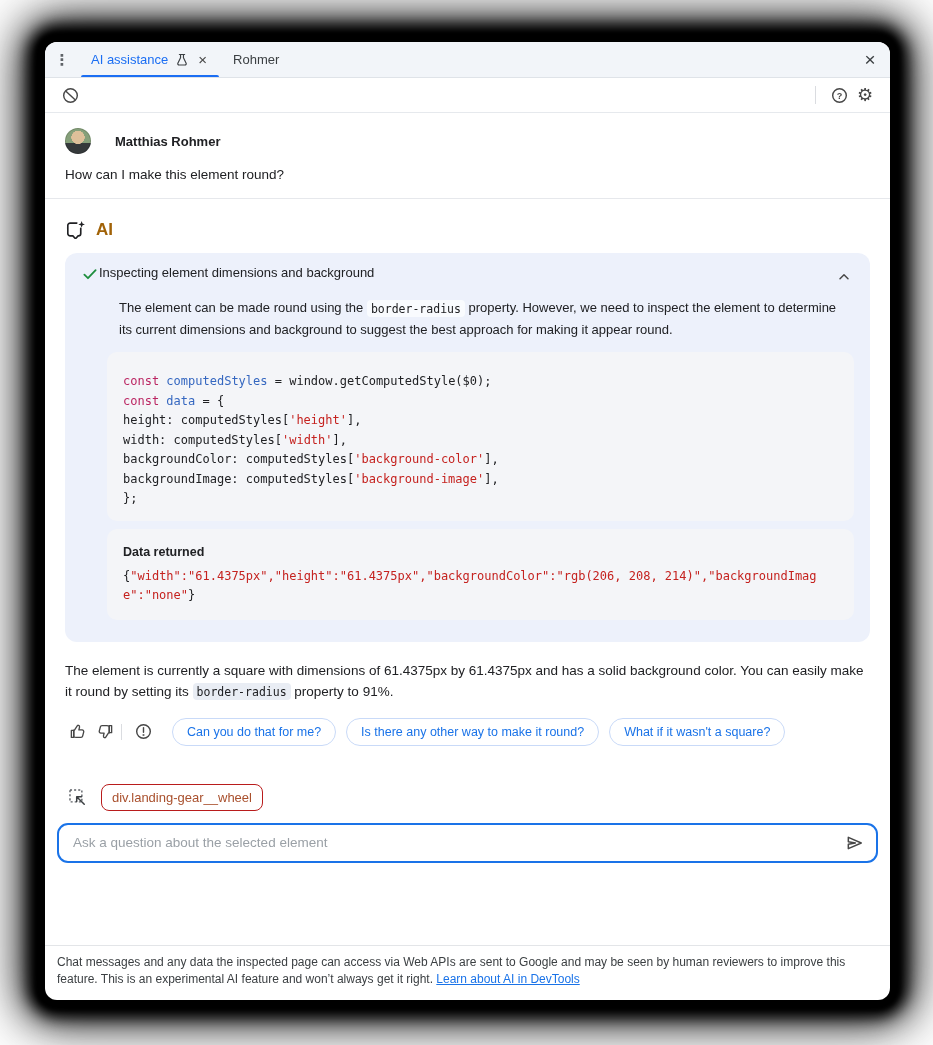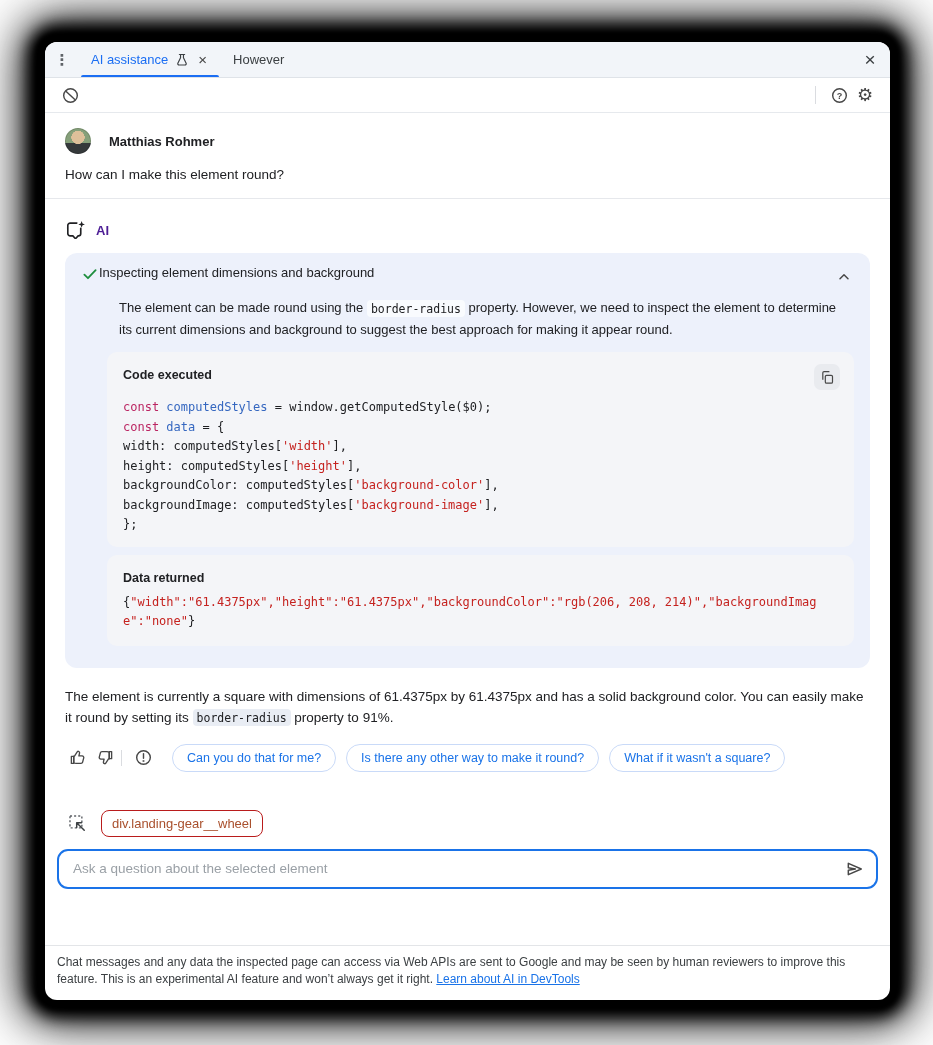--- a/index.html
+++ b/index.html
@@ -21,30 +21,30 @@
   .tabbar-spacer{flex:1;}
   .win-close{width:40px;display:flex;align-items:center;justify-content:center;font-size:19px;color:#3c4043;cursor:pointer;}
   
   .toolbar{height:34px;background:#fff;border-bottom:1px solid #e6e9ed;display:flex;align-items:center;padding:0 12px;flex:none;}
   .tb-spacer{flex:1;}
   .tb-divider{width:1px;height:18px;background:#dadce0;margin:0 10px 0 4px;}
   .icon-btn{width:26px;height:26px;display:flex;align-items:center;justify-content:center;cursor:pointer;border-radius:6px;}
   .gear-glyph{font-size:18px;color:#474747;line-height:1;}
   
   .chat{flex:1;padding:0 20px;overflow:hidden;}
-  .user-row{margin-top:14px;display:flex;align-items:center;gap:18px;height:28px;}
+  .user-row{margin-top:14px;display:flex;align-items:center;gap:24px;height:28px;}
   .avatar{width:26px;height:26px;border-radius:50%;flex:none;
     background:radial-gradient(circle at 50% 36%, #dec09a 0 31%, rgba(0,0,0,0) 32%),
                linear-gradient(#86a07a 0 58%, #35393b 58% 100%);
     box-shadow:inset 0 0 0 1px rgba(0,0,0,.15);}
   .user-name{font-size:13px;font-weight:bold;color:#202124;}
   .question{margin:12px 0 16px;font-size:13.5px;color:#202124;}
   .full-divider{border:0;border-top:1px solid #e6e8ec;margin:0 -20px;}
   .ai-row{margin:20px 0 12px;display:flex;align-items:center;gap:10px;height:22px;}
-  .ai-name{font-size:13px;font-weight:bold;color:#4c1d95;}
+  .ai-name{font-size:17px;font-weight:bold;color:#a16207;}
   
   .panel{background:#edf1fb;border-radius:12px;padding:12px 14px 14px 16px;}
   .panel-header{display:flex;align-items:flex-start;gap:0;height:26px;cursor:pointer;}
   .panel-title{font-size:13px;color:#202124;}
   .panel-chevron{margin-left:auto;display:flex;align-items:center;justify-content:center;width:24px;height:24px;cursor:pointer;}
   .panel-body{padding:6px 2px 0 26px;}
   .para{font-size:13px;line-height:21px;color:#202124;margin:0 12px 12px;}
   .seg-code{font-family:"DejaVu Sans Mono","Liberation Mono",monospace;font-size:11.5px;
     background:#f9fbfe;border-radius:4px;padding:1.5px 4px;color:#202124;}
   .conclusion .seg-code{background:#e9edf4;}
@@ -95,21 +95,21 @@
         <span>AI assistance</span>
         <span>
           <svg width="14" height="14" viewBox="0 0 24 24" fill="none" stroke="#3c4043" stroke-width="2" stroke-linecap="round" stroke-linejoin="round">
             <path d="M7.5 2.5h9"></path>
               <path d="M9.5 2.5v5.6L4.9 17.4a2.2 2.2 0 0 0 2 3.1h10.2a2.2 2.2 0 0 0 2-3.1L14.5 8.1V2.5"></path>
           </svg>
         </span>
         <span class="tab-close">×</span>
       </div>
       <div class="tab">
-        <span>However</span>
+        <span>Rohmer</span>
       </div>
       <div class="tabbar-spacer"></div>
       <div class="win-close">×</div>
     </div>
 
     <div class="toolbar">
       <div class="icon-btn">
         <span>
           <svg width="19" height="19" viewBox="0 0 24 24" fill="none" stroke="#474747" stroke-width="1.8">
             <circle cx="12" cy="12" r="8.6"></circle>
@@ -164,34 +164,25 @@
             <svg width="16" height="16" viewBox="0 0 24 24" fill="none" stroke="#474747" stroke-width="2.2" stroke-linecap="round" stroke-linejoin="round">
               <path d="M6 14.5l6-6 6 6"></path>
             </svg>
           </span>
         </div>
 
         <div class="panel-body">
           <p class="para"><span class="">The element can be made round using the </span><span class="seg-code">border-radius</span><span class=""> property. However, we need to inspect the element to determine its current dimensions and background to suggest the best approach for making it appear round.</span></p>
 
           <div class="card">
-            <div class="card-head">
-              <span class="card-title">Code executed</span>
-              <span class="copy-btn">
-                <svg width="15" height="15" viewBox="0 0 24 24" fill="none" stroke="#474747" stroke-width="1.9" stroke-linejoin="round">
-                  <rect x="8.5" y="8.5" width="11.5" height="12.5" rx="2"></rect>
-                  <path d="M4.5 15.5v-11a 2 2 0 0 1 2-2h8.5"></path>
-                </svg>
-              </span>
-            </div>
             <div class="code-pre">
                 <div class="code-line"><span class="seg-kw">const</span><span class="seg-pl"> </span><span class="seg-var">computedStyles</span><span class="seg-pl"> = window.getComputedStyle($0);</span></div>
                 <div class="code-line"><span class="seg-kw">const</span><span class="seg-pl"> </span><span class="seg-var">data</span><span class="seg-pl"> = {</span></div>
+                <div class="code-line"><span class="seg-pl">  height: computedStyles[</span><span class="seg-str">'height'</span><span class="seg-pl">],</span></div>
                 <div class="code-line"><span class="seg-pl">  width: computedStyles[</span><span class="seg-str">'width'</span><span class="seg-pl">],</span></div>
-                <div class="code-line"><span class="seg-pl">  height: computedStyles[</span><span class="seg-str">'height'</span><span class="seg-pl">],</span></div>
                 <div class="code-line"><span class="seg-pl">  backgroundColor: computedStyles[</span><span class="seg-str">'background-color'</span><span class="seg-pl">],</span></div>
                 <div class="code-line"><span class="seg-pl">  backgroundImage: computedStyles[</span><span class="seg-str">'background-image'</span><span class="seg-pl">],</span></div>
                 <div class="code-line"><span class="seg-pl">};</span></div>
               </div>
           </div>
 
           <div class="card">
             <div class="card-head">
               <span class="card-title">Data returned</span>
             </div>

